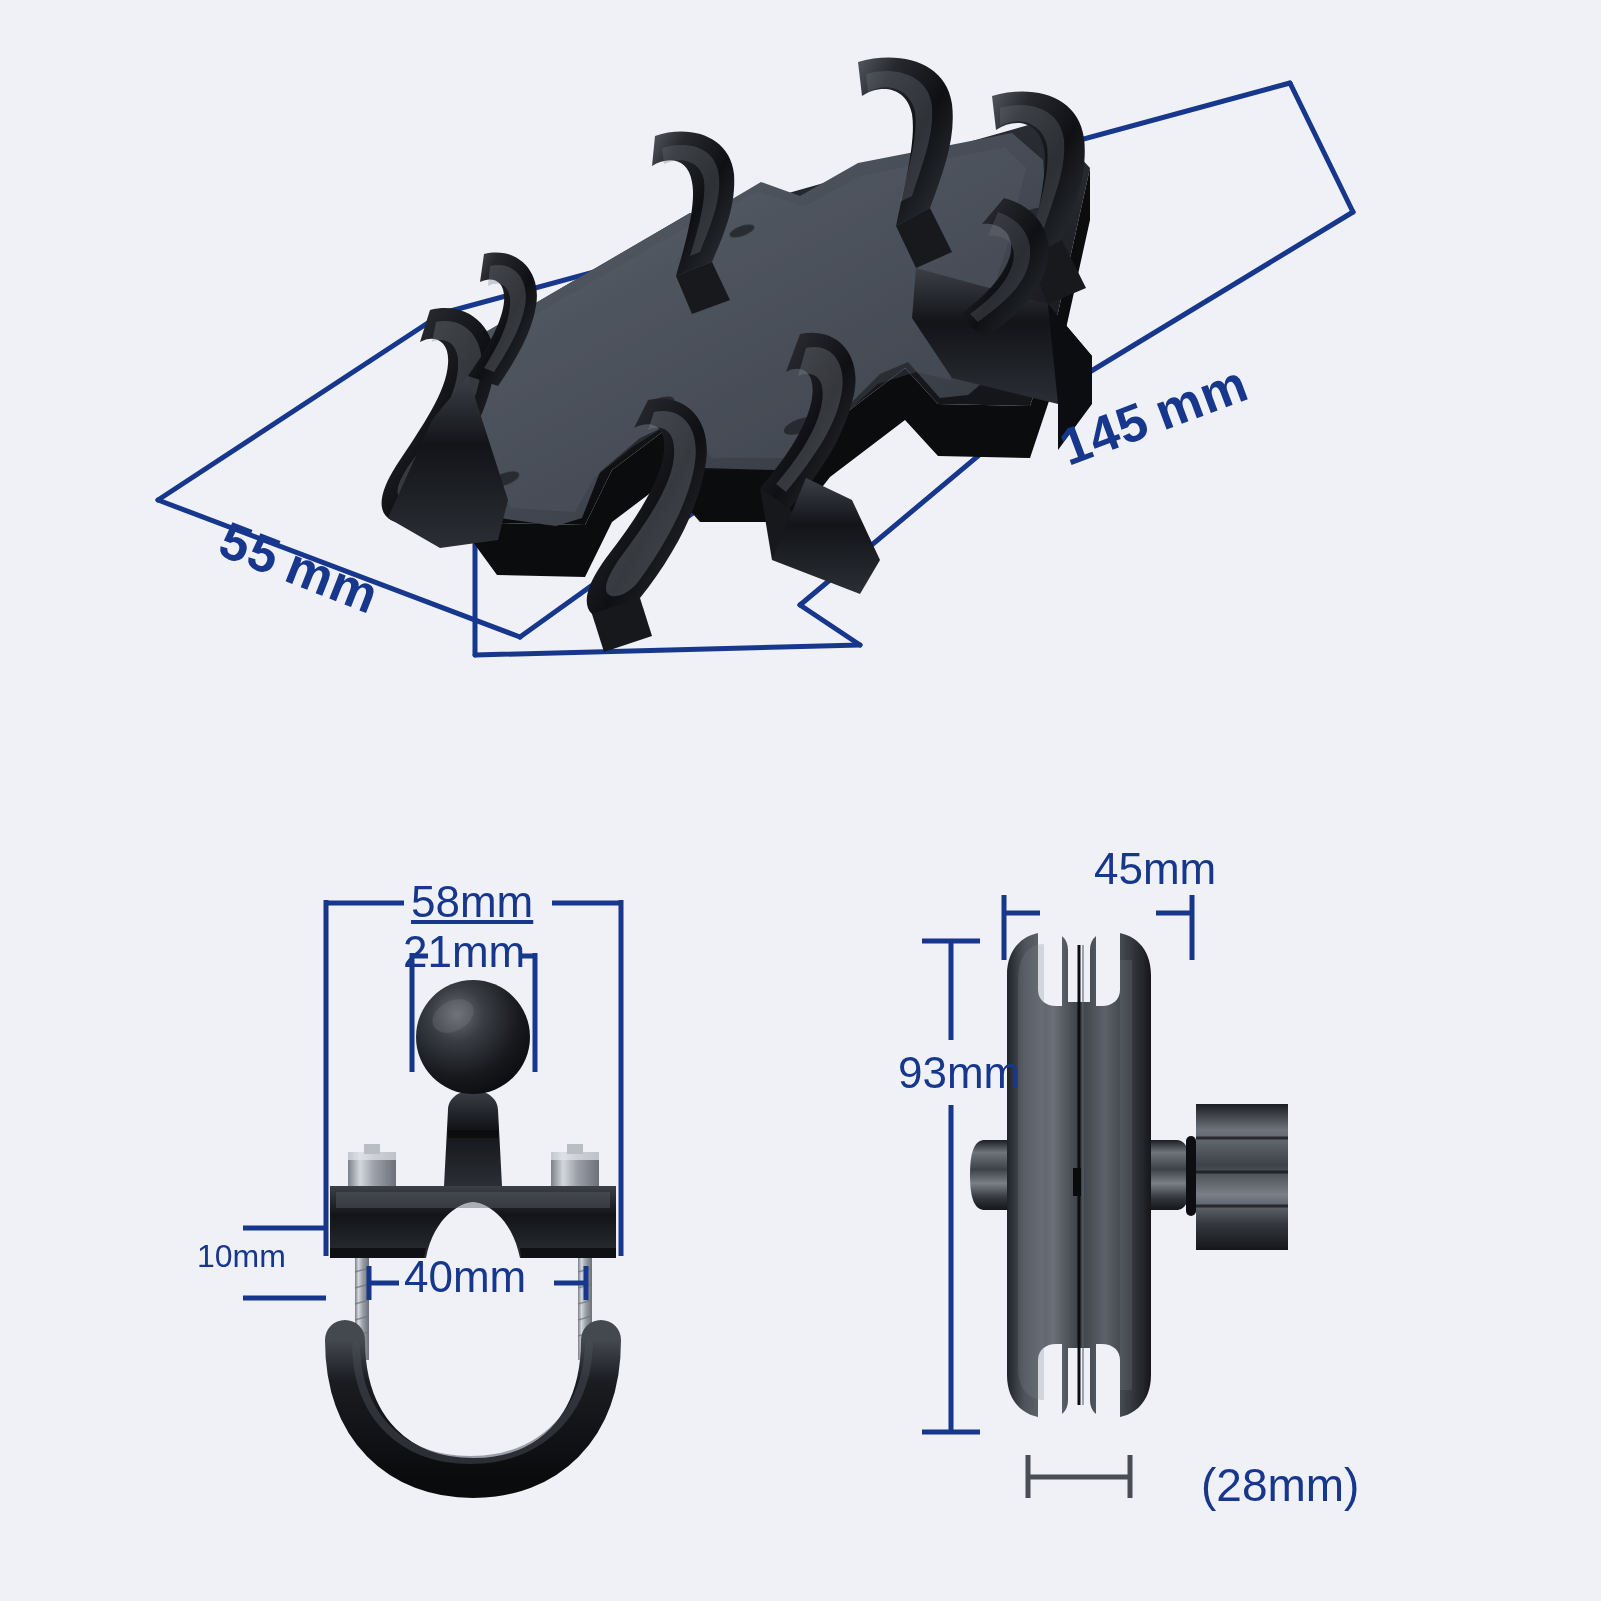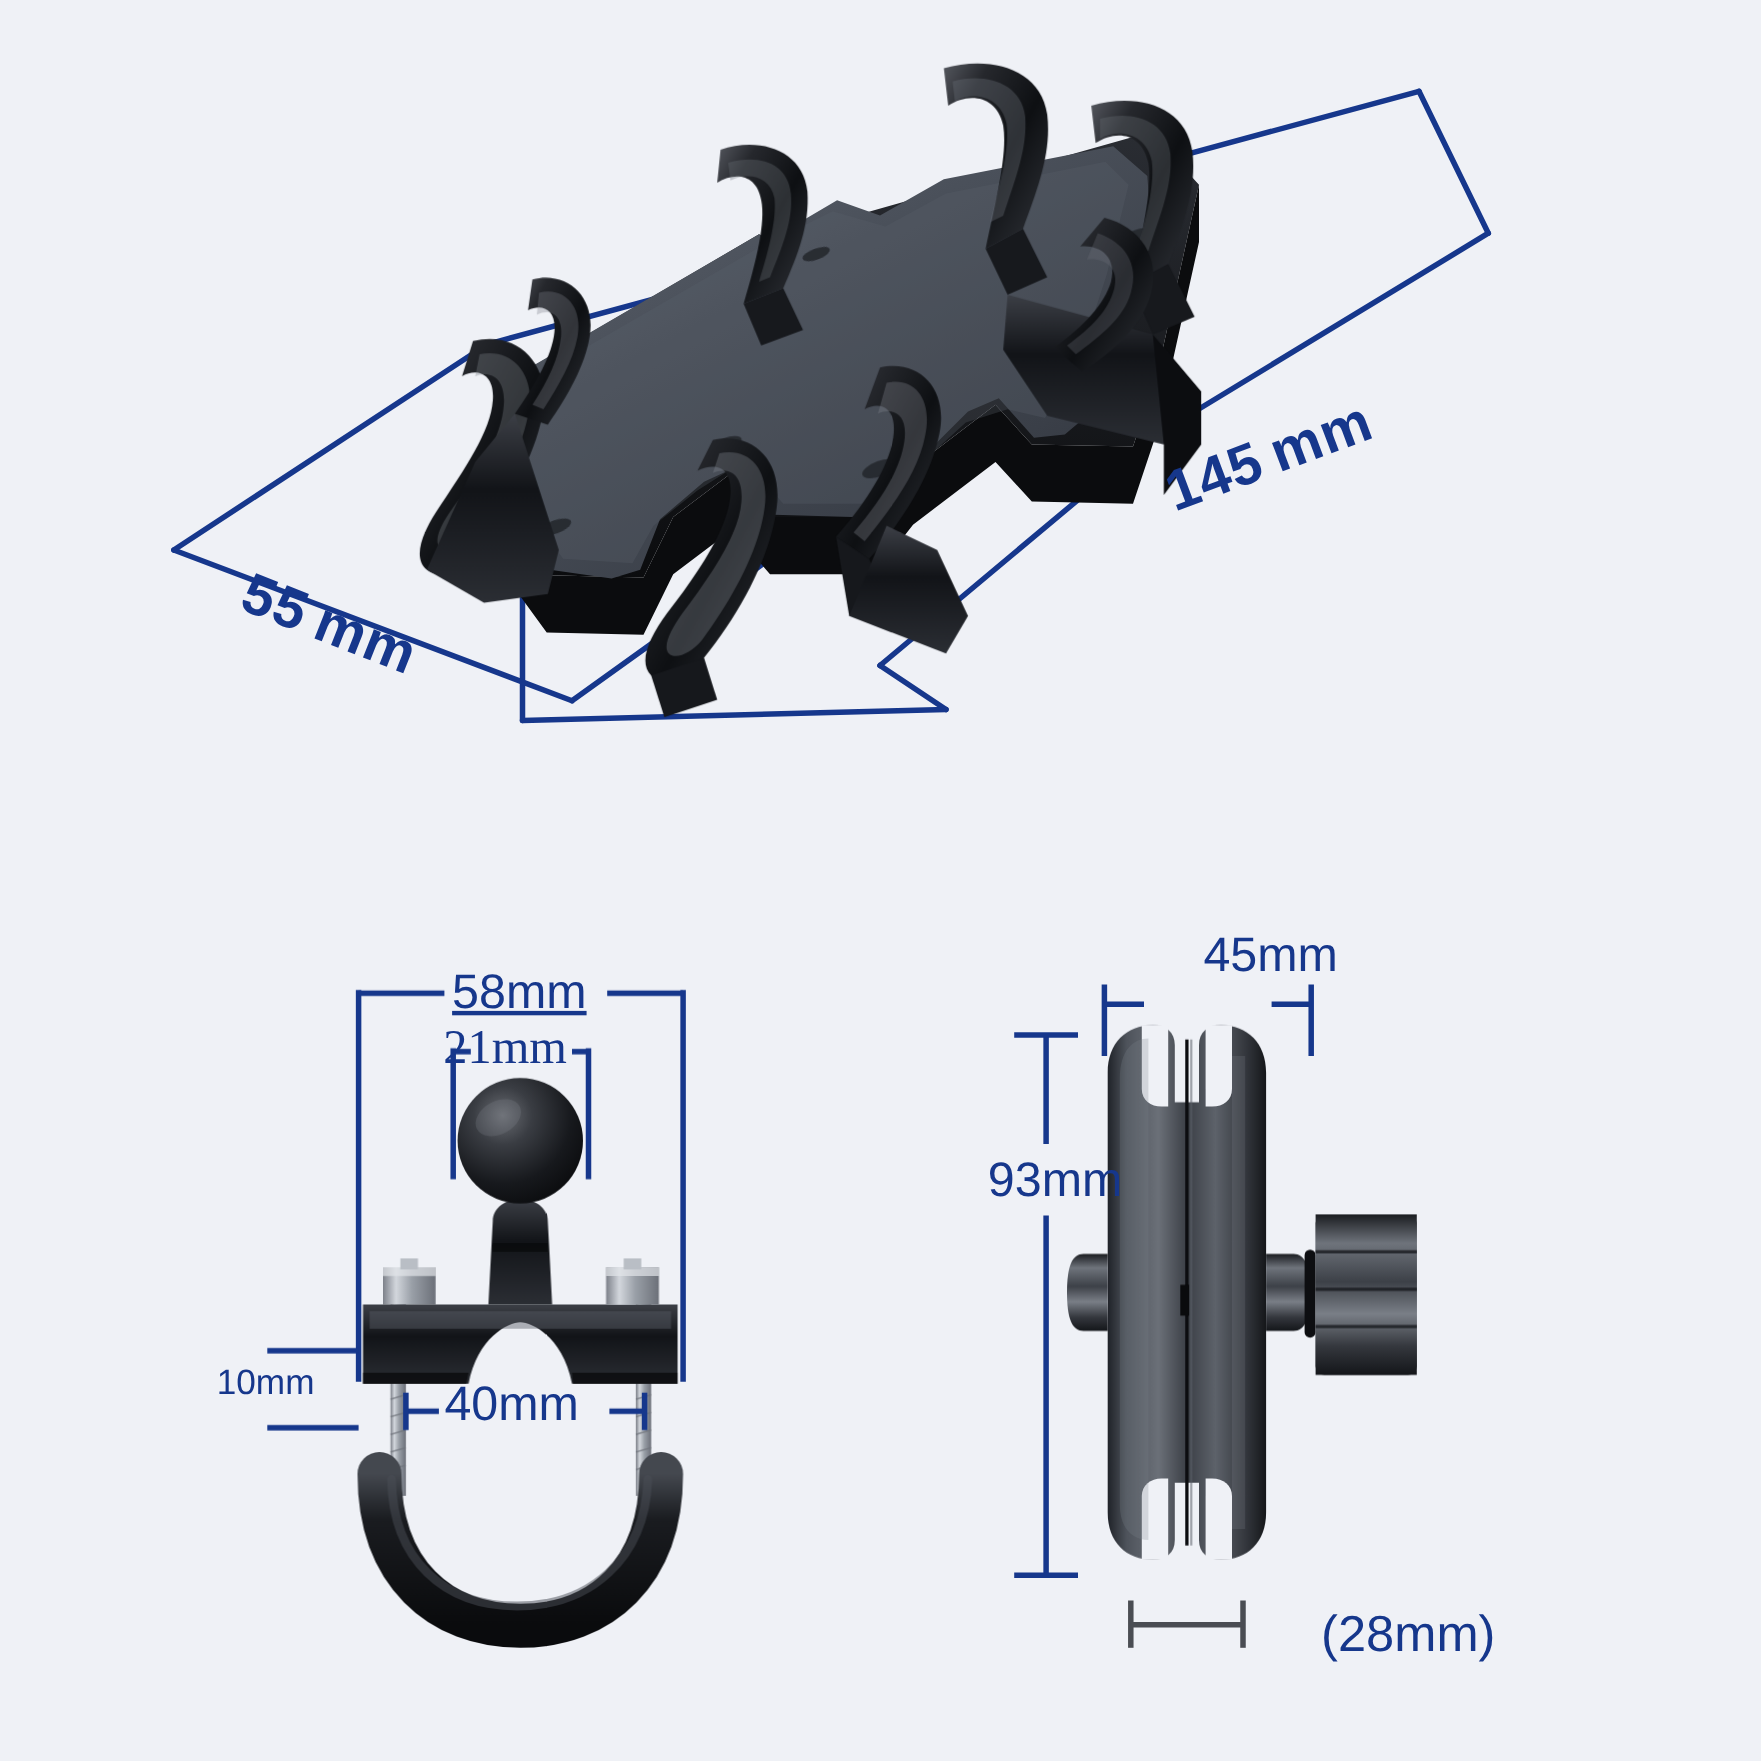--- a/index.html
+++ b/index.html
@@ -50,21 +50,21 @@
     left: 1053px;
     top: 425px;
     font-size: 52px;
     font-weight: bold;
     letter-spacing: 1px;
     transform: rotate(-20.5deg);
     transform-origin: left top;
   }
   
   #label-58mm { left: 411px; top: 880px; font-size: 44px; text-decoration: underline; }
-  #label-21mm { left: 403px; top: 930px; font-size: 44px; font-family: Liberation Serif, serif; }
+  #label-21mm { left: 403px; top: 930px; font-size: 44px; }
   #label-10mm { left: 197px; top: 1240px; font-size: 32px; }
   #label-40mm { left: 404px; top: 1255px; font-size: 44px; }
   
   #label-widthmax {
     left: 841px; top: 789px;
     font-size: 46px;
   }
   #label-45mm { left: 1046px; top: 847px; font-size: 44px; margin-left: 48px; }
   #label-93mm { left: 866px; top: 1051px; font-size: 44px; margin-left: 32px; }
   #label-minwidth { left: 1141px; top: 1397px; font-size: 46px; }

